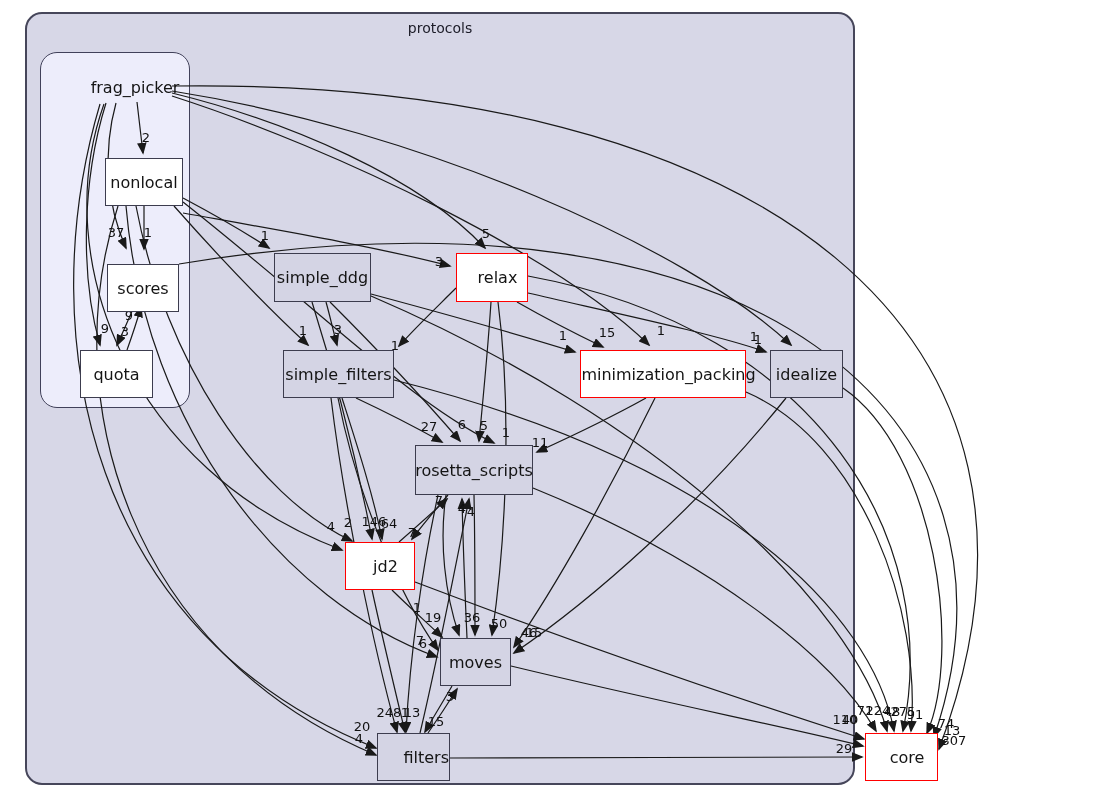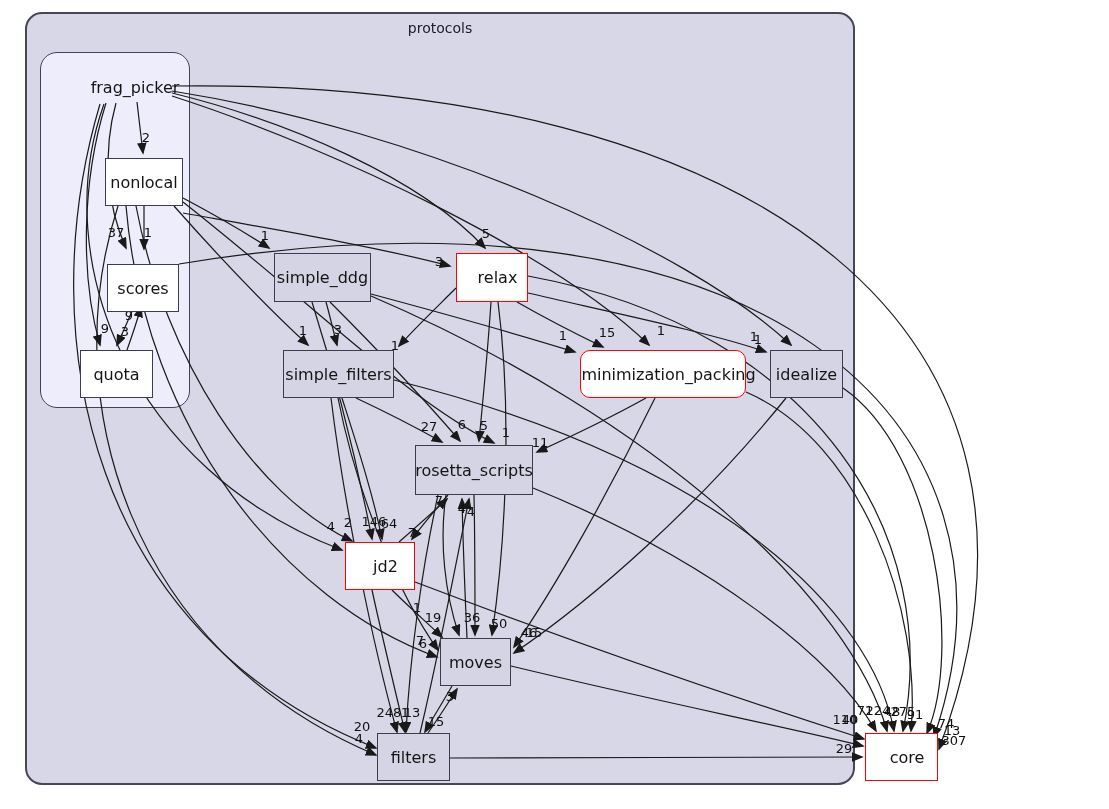--- a/index.html
+++ b/index.html
@@ -163,36 +163,36 @@
       </div>
       <div class="node lav" style="left: 274px; top: 253px; width: 97px; height: 49px;">
         <span>simple_ddg</span>
       </div>
       <div class="node red" style="left: 456px; top: 253px; width: 72px; height: 49px;">
         <span>relax</span>
       </div>
       <div class="node lav" style="left: 283px; top: 350px; width: 111px; height: 48px;">
         <span>simple_filters</span>
       </div>
-      <div class="node red" style="left: 580px; top: 350px; width: 166px; height: 48px; border-radius: 10px;">
+      <div class="node red" style="left: 580px; top: 350px; width: 166px; height: 48px;">
         <span>minimization_packing</span>
       </div>
       <div class="node lav" style="left: 770px; top: 350px; width: 73px; height: 48px;">
         <span>idealize</span>
       </div>
       <div class="node lav" style="left: 415px; top: 445px; width: 118px; height: 50px;">
         <span>rosetta_scripts</span>
       </div>
       <div class="node red" style="left: 345px; top: 542px; width: 70px; height: 48px;">
         <span>jd2</span>
       </div>
       <div class="node lav" style="left: 440px; top: 638px; width: 71px; height: 48px;">
         <span>moves</span>
       </div>
-      <div class="node lav" style="left: 377px; top: 733px; width: 73px; height: 48px;">
+      <div class="node lav" style="left: 377px; top: 733px; width: 73px; height: 48px; justify-content: flex-end;">
         <span>filters</span>
       </div>
       <div class="node red" style="left: 865px; top: 733px; width: 73px; height: 48px;">
         <span>core</span>
       </div>
     </div>
 
 </div>
 
 </body></html>

